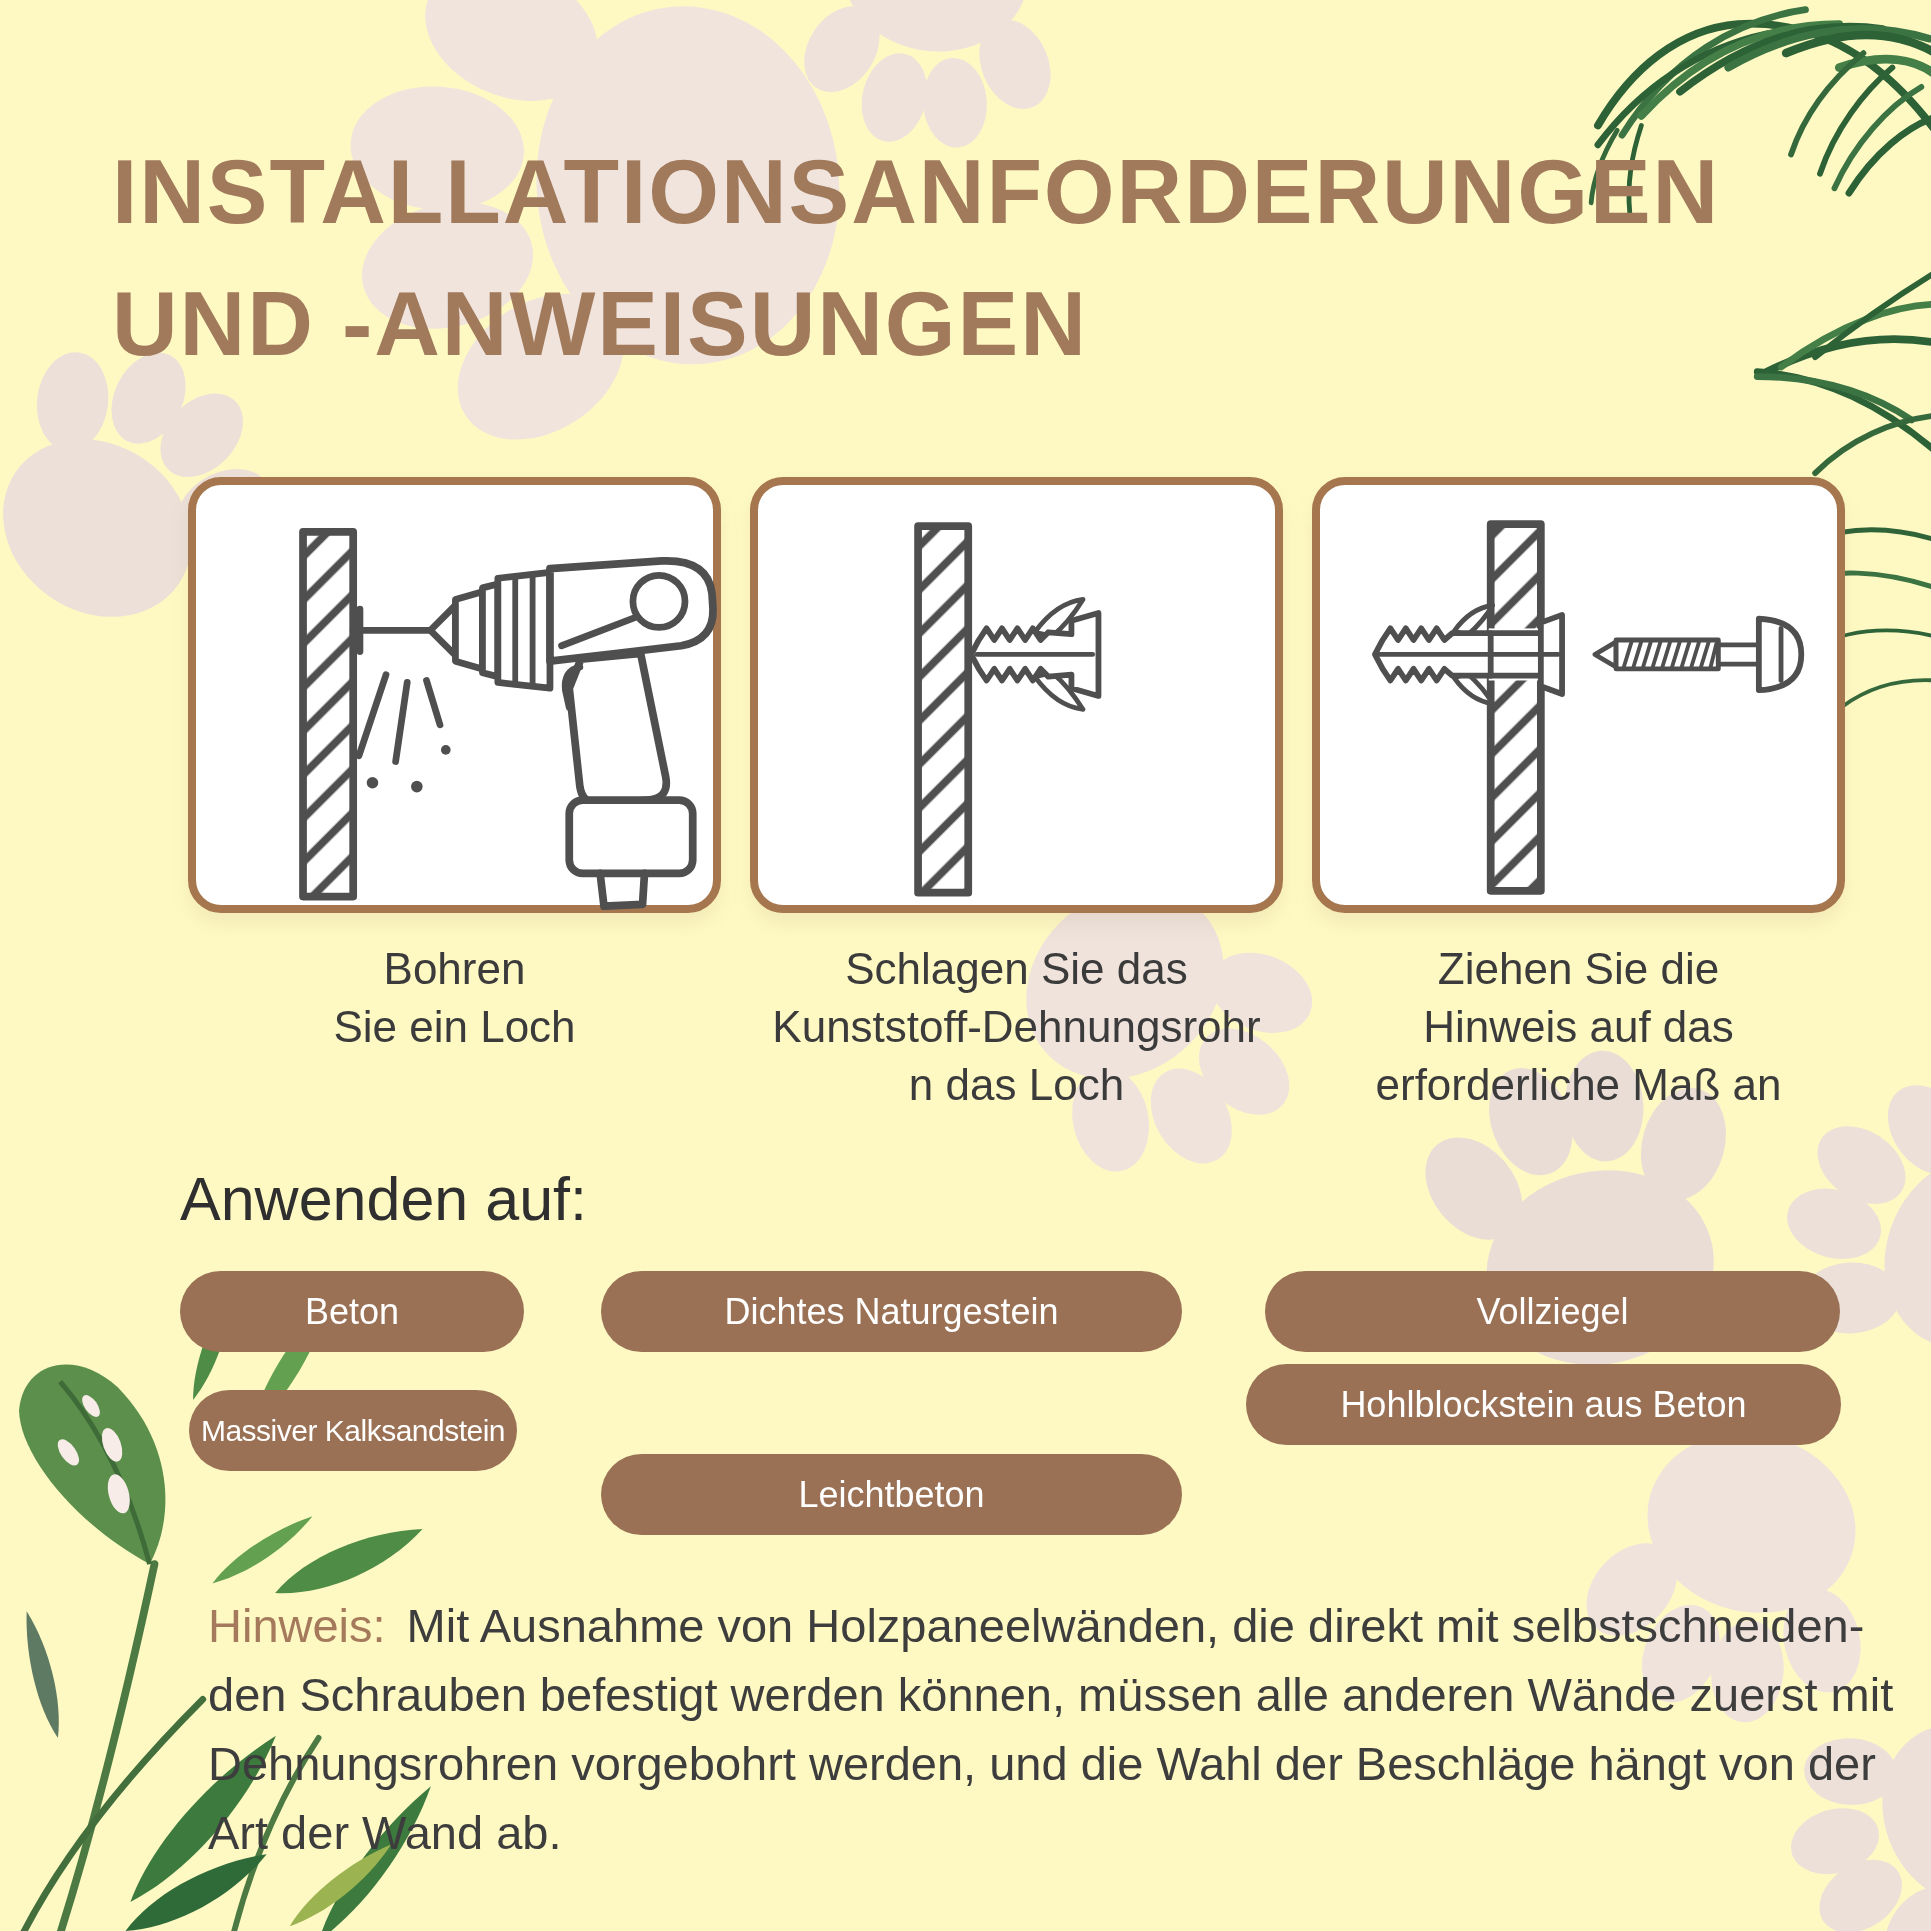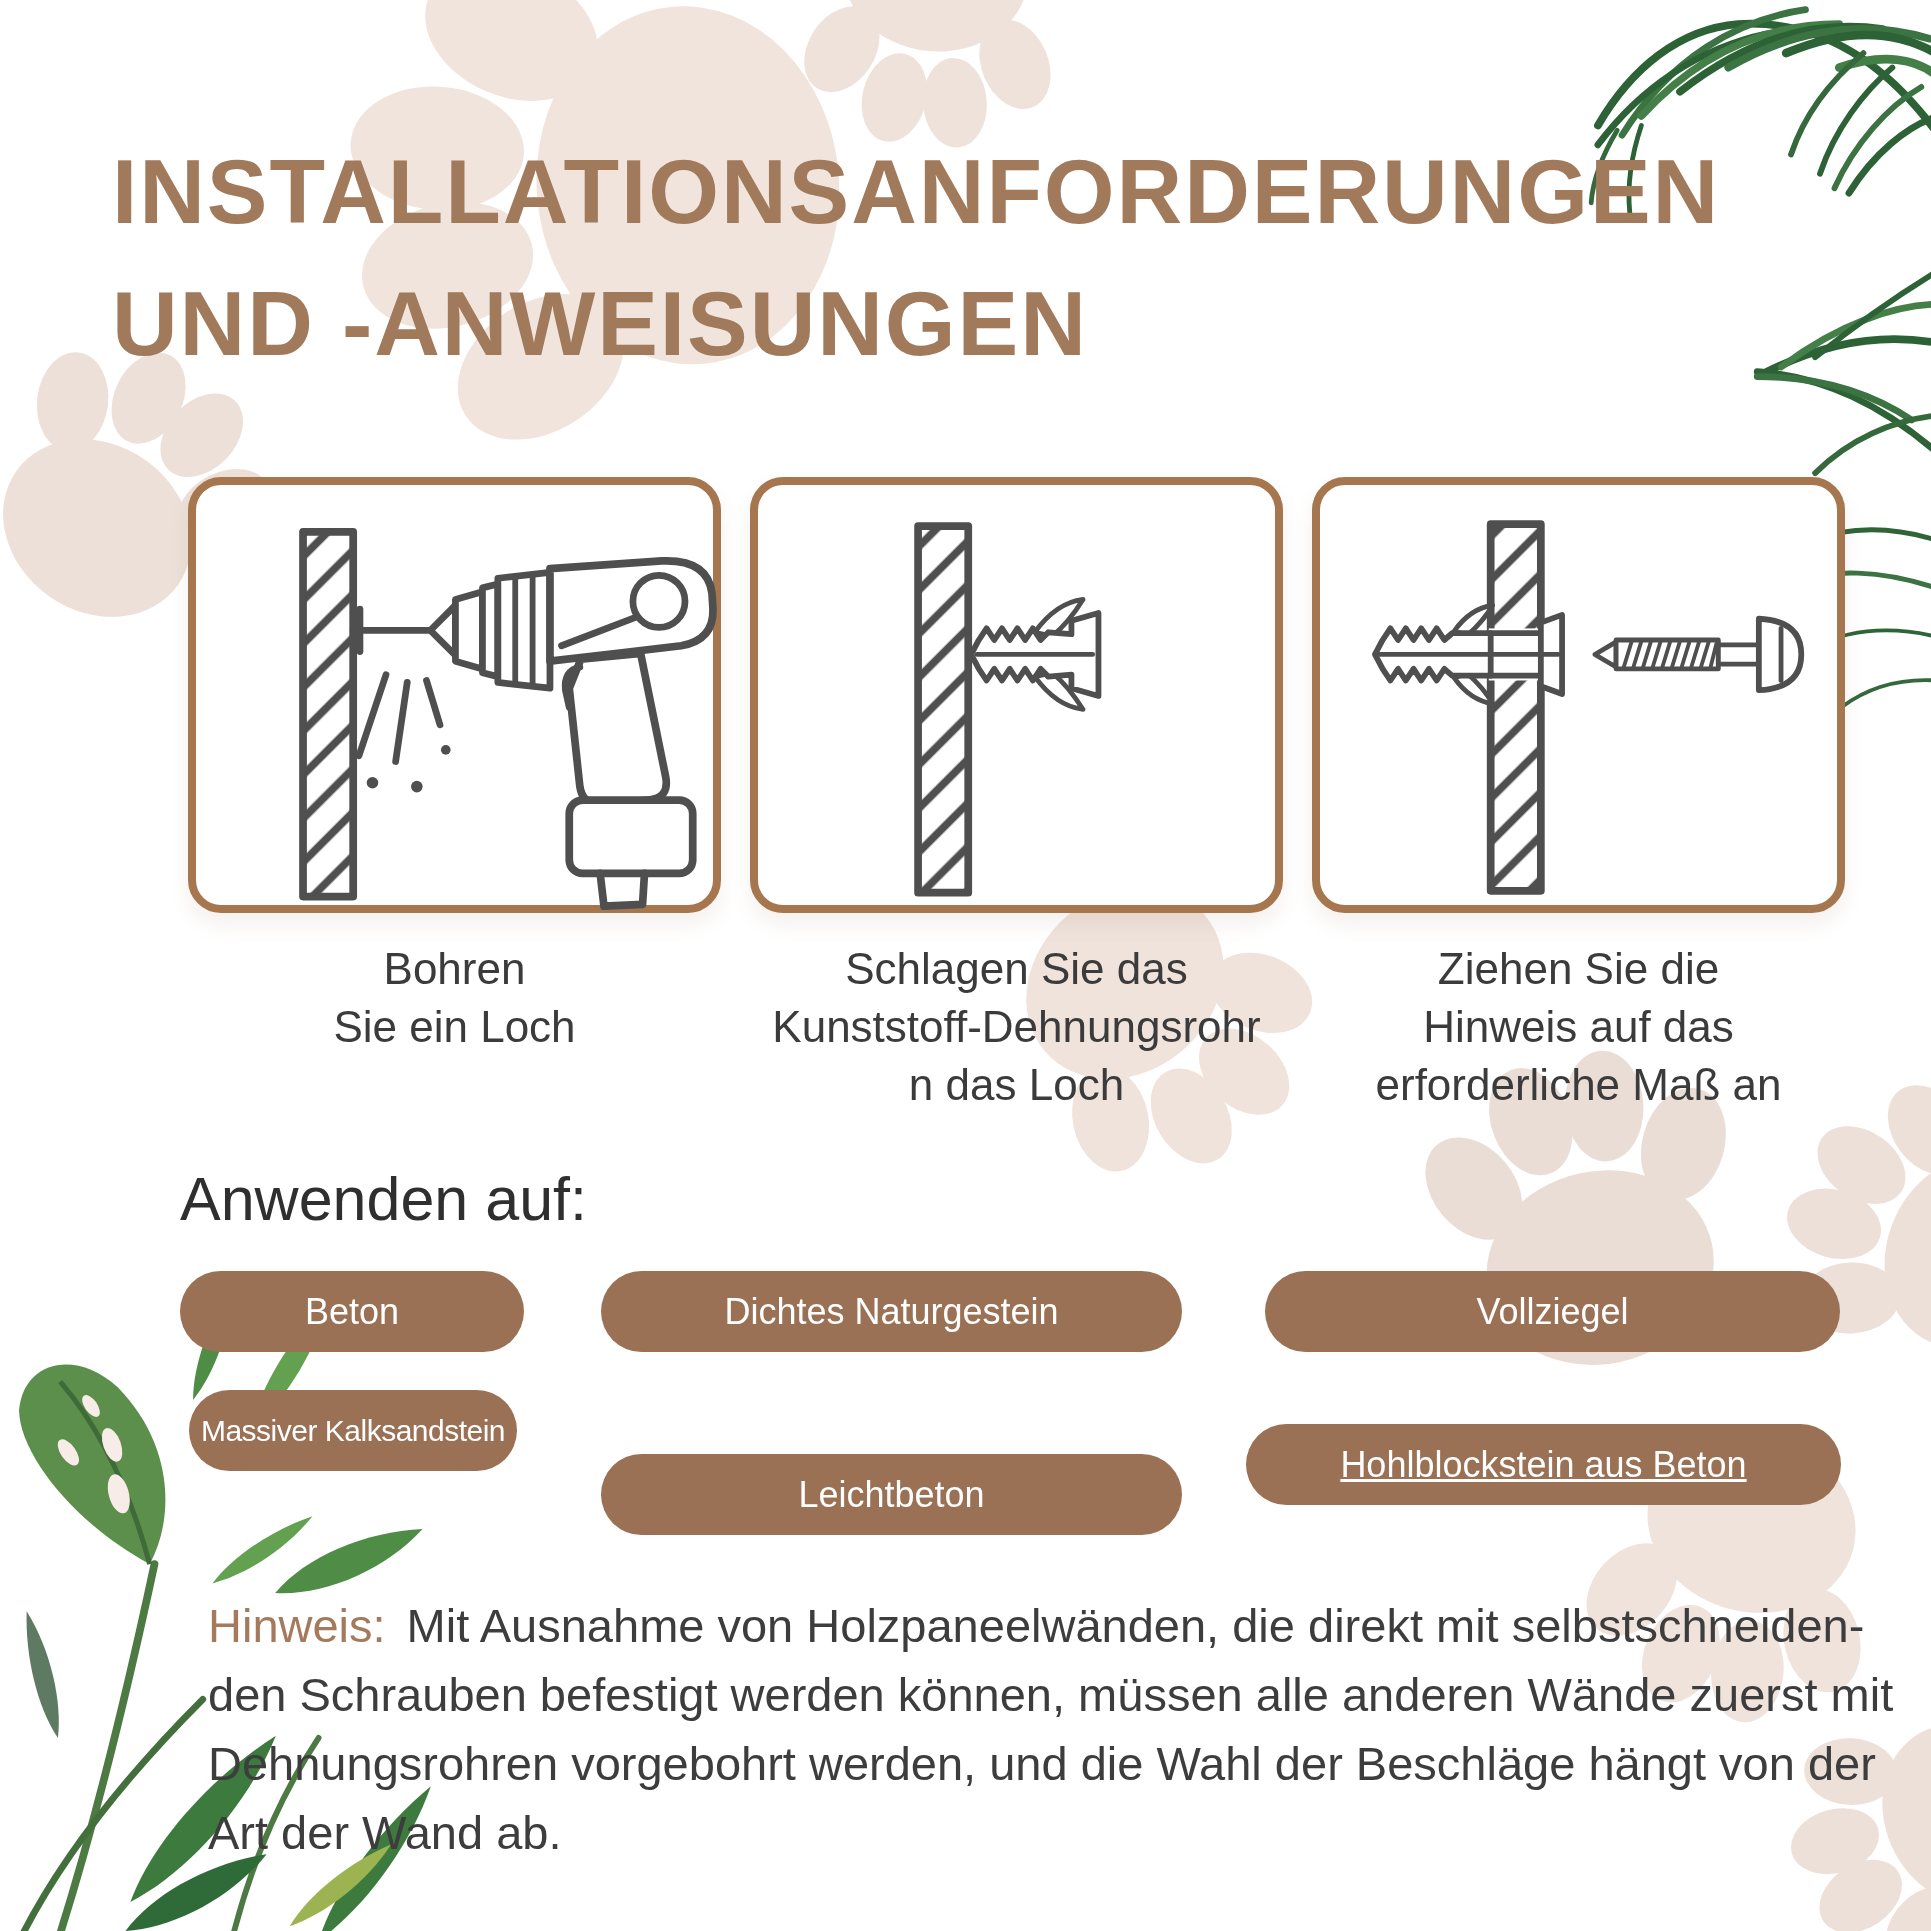--- a/index.html
+++ b/index.html
@@ -1,18 +1,18 @@
 <!DOCTYPE html>
 <html><head>
 <meta charset="utf-8">
 <style>
   html,body{margin:0;padding:0;background:#f7ece7;}
   .canvas{
     position:relative;width:1931px;height:1931px;overflow:hidden;
-    background:#ffffff;font-family:"Liberation Sans",sans-serif;
+    background:#fef9c3;font-family:"Liberation Sans",sans-serif;
   }
   .decor{position:absolute;left:0;top:0;width:1931px;height:1931px;pointer-events:none;}
   
   .title{position:absolute;left:112px;top:126px;color:#a17a5c;font-weight:bold;
     font-size:91px;line-height:132px;letter-spacing:1.9px;white-space:nowrap;}
   
   .cards{position:absolute;left:188px;top:477px;display:flex;gap:29px;}
   .card{width:533px;height:436px;background:#ffffff;border:8.7px solid #a6764e;
     border-radius:33px;box-sizing:border-box;position:relative;
     box-shadow:0 11.6px 19.3px rgba(160,120,90,.10);}
@@ -22,21 +22,21 @@
   .caption{width:533px;text-align:center;font-size:44px;line-height:58px;color:#3b3b3b;}
   
   .apply-heading{position:absolute;left:180px;top:1164px;font-size:61px;color:#2f2f2f;}
   .pill{position:absolute;height:81px;background:#9a7155;border-radius:42px;color:#ffffff;
     display:flex;align-items:center;justify-content:center;font-size:36px;white-space:nowrap;}
   .pill.p1{left:180px;top:1271px;width:344px;}
   .pill.p2{left:601px;top:1271px;width:581px;}
   .pill.p3{left:1265px;top:1271px;width:575px;}
   .pill.p4{left:189px;top:1390px;width:328px;font-size:30px;letter-spacing:-0.5px;text-align:center;}
   .pill.p5{left:601px;top:1454px;width:581px;}
-  .pill.p6{left:1246px;top:1424px;width:595px;text-decoration:underline;}
+  .pill.p6{left:1246px;top:1364px;width:595px;}
   
   .note{position:absolute;left:180px;top:1591px;font-size:47px;line-height:69px;color:#3d3d3d;}
   .note div{white-space:nowrap;margin-left:28px;}
   .note-label{color:#a5795b;margin-right:21px;}
 </style>
 </head>
 <body>
 
 <div class="canvas">
 

